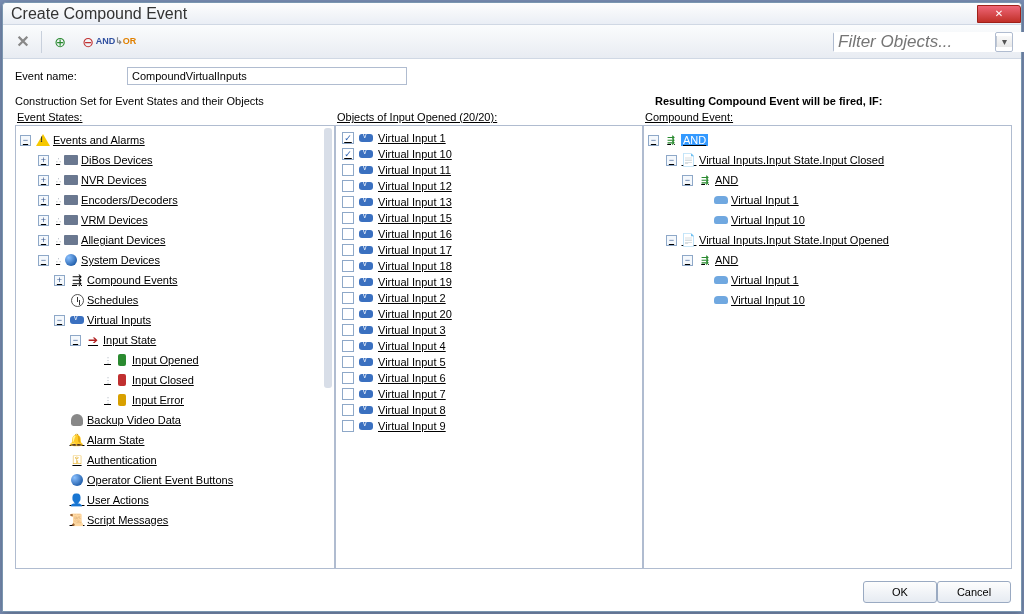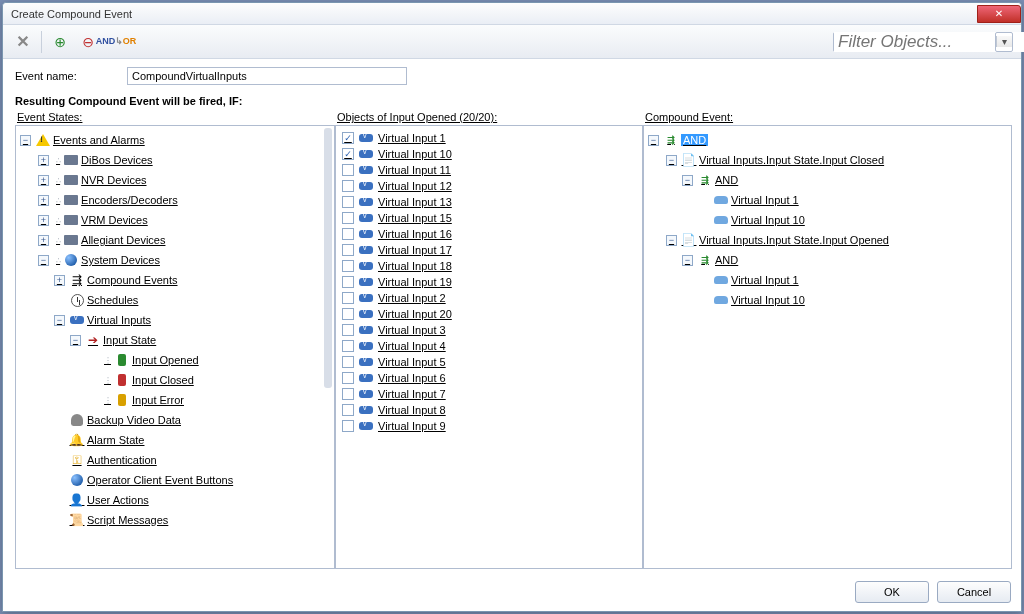--- a/index.html
+++ b/index.html
@@ -1,21 +1,21 @@
 <!DOCTYPE html>
 <html><head>
 <meta charset="utf-8">
 <style>
 * { box-sizing: border-box; margin: 0; padding: 0; }
 body { font-family: "Segoe UI", Tahoma, sans-serif; font-size: 11px; background: #7a8fb5; width: 1024px; height: 614px; overflow: hidden; }
 
 .dialog { background: #fff; width: 1020px; height: 610px; margin: 2px; border: 1px solid #7a96b0; border-radius: 4px 4px 0 0; box-shadow: 0 2px 8px rgba(0,0,0,.3); display: flex; flex-direction: column; }
 
 .titlebar { background: linear-gradient(#fdfdfd,#eaeef5); border-bottom: 1px solid #d0d8e4; height: 22px; display: flex; align-items: center; padding: 0 0 0 8px; border-radius: 4px 4px 0 0; }
-.titlebar .title { flex: 1; color: #333; font-size: 11px; }
+.titlebar .title { flex: 1; color: #333; font-size: 16px; }
 .titlebar .close { width: 44px; height: 18px; background: linear-gradient(#e67,#c13028); border: 1px solid #a02018; border-radius: 0 3px 0 0; color: #fff; display: flex; align-items: center; justify-content: center; font-size: 10px; cursor: pointer; }
 
 .toolbar { background: linear-gradient(#fbfcfd,#e8ecf2); border-bottom: 1px solid #d0d8e4; height: 34px; display: flex; align-items: center; padding: 0 8px; gap: 4px; }
 .tool-btn { width: 24px; height: 24px; display: flex; align-items: center; justify-content: center; border-radius: 2px; cursor: pointer; }
 .tool-sep { width: 1px; height: 22px; background: #c8d0dc; margin: 0 2px; }
 .tool-andor { font-size: 9px; line-height: 9px; color: #0a5; font-weight: bold; padding: 2px 4px; text-align: center; }
 .tool-andor .a { color: #3050a0; }
 .tool-andor .o { color: #e08000; }
 .toolbar .spacer { flex: 1; }
 .filter-box { display: flex; align-items: center; border: 1px solid #b0bcd0; background: #fff; height: 20px; width: 158px; border-radius: 2px; }
@@ -58,21 +58,21 @@
 .ic { width: 16px; height: 16px; display: inline-flex; align-items: center; justify-content: center; font-size: 12px; }
 
 
 .chk-item { display: flex; align-items: center; height: 16px; gap: 4px; padding-left: 4px; }
 .chk { width: 12px; height: 12px; border: 1px solid #8ea8c8; background: #fff; display: inline-flex; align-items: center; justify-content: center; font-size: 9px; color: #2a60b0; }
 .chk.on::after { content: '✓'; }
 
 
 .hl { background: #3399ff; color: #fff; padding: 0 2px; }
 
-.footer { display: flex; justify-content: flex-end; gap: 8px; padding: 6px 10px 8px; }
+.footer { display: flex; justify-content: flex-end; padding: 6px 10px 8px; }
 .btn { min-width: 74px; height: 22px; border: 1px solid #9aaac2; background: linear-gradient(#fdfdfd,#e6ebf2); border-radius: 3px; font-size: 11px; cursor: pointer; }
 
 
 .ico-warn { background: conic-gradient(#f6c800 0 100%); clip-path: polygon(50% 0,100% 100%,0 100%); width: 14px; height: 12px; position: relative; }
 .ico-warn::after { content: '!'; position: absolute; left: 4px; top: 0; font-size: 9px; color: #333; font-weight: bold; }
 .ico-dev { width: 14px; height: 10px; background: #6a7890; border-radius: 1px; }
 .ico-clock { width: 13px; height: 13px; border: 1px solid #555; border-radius: 50%; position: relative; background: #fff; }
 .ico-clock::after { content: ''; position: absolute; left: 5px; top: 2px; width: 1px; height: 5px; background: #333; box-shadow: 2px 3px 0 0 #333; }
 .ico-key { color: #e0a000; }
 .ico-db { width: 12px; height: 12px; background: #888; border-radius: 50% 50% 20% 20%; }
@@ -123,20 +123,21 @@
   </div>
 
   <div class="body-area">
 
     <div class="row-name">
       <label>Event name:</label>
       <input value="CompoundVirtualInputs" style="">
     </div>
 
     <div class="section-labels">
+      <div class="left">Construction Set for Event States and their Objects</div>
       <div class="right">Resulting Compound Event will be fired, IF:</div>
     </div>
 
     <div class="cols">
 
       <div class="col col1">
         <div class="col-heading">Event States:</div>
         <div class="panel with-track">
           <ul class="tree">
             <li>

